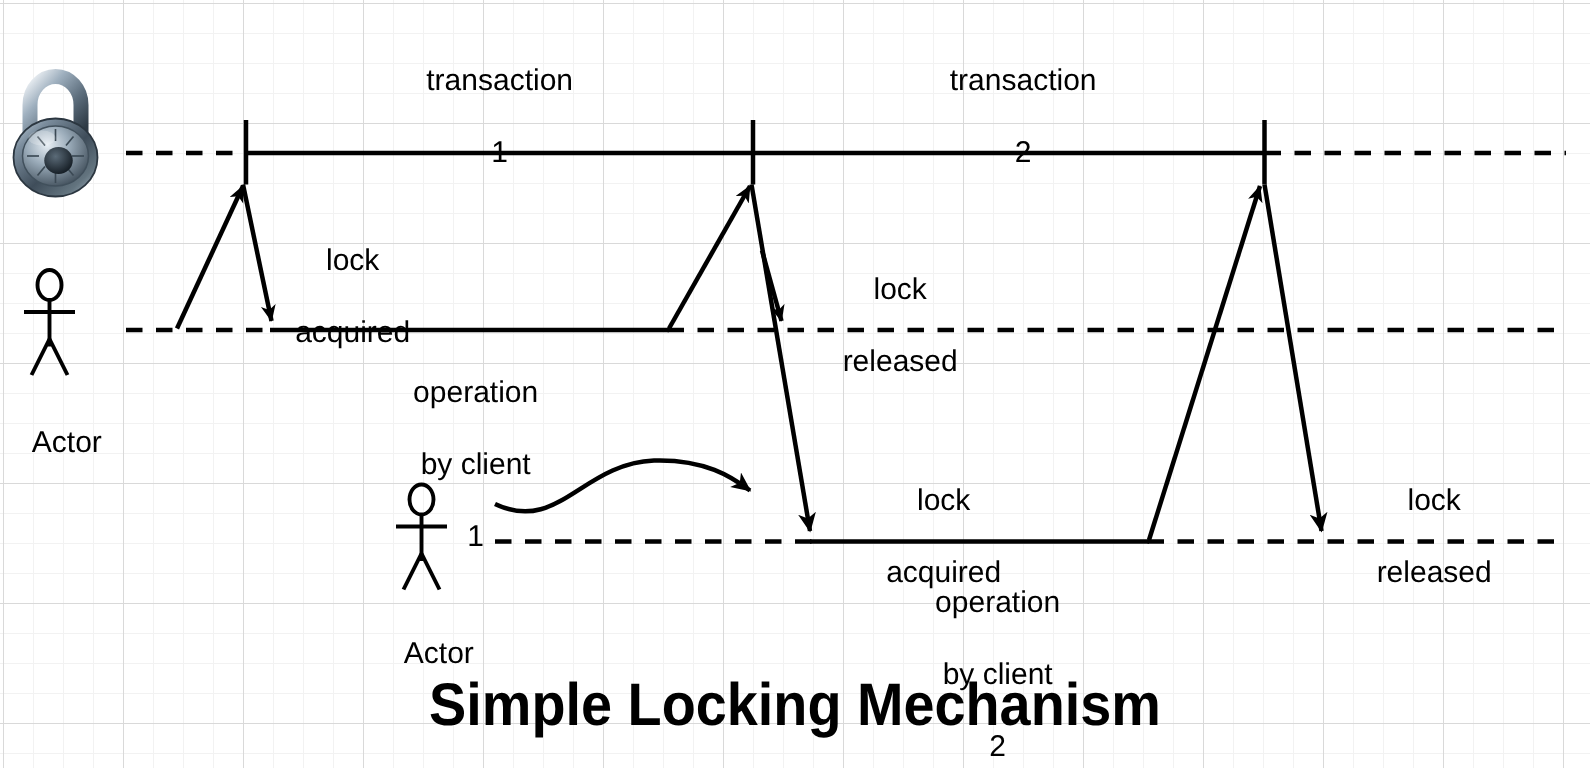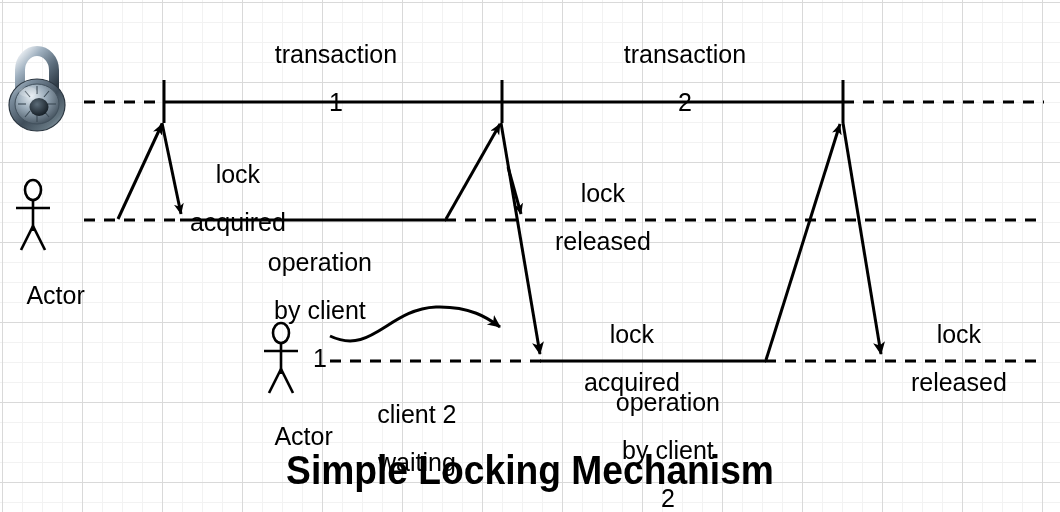--- a/index.html
+++ b/index.html
@@ -22,21 +22,21 @@
       80px 80px,
       80px 80px,
       20px 20px,
       20px 20px;
     background-position: 2px 2px, 2px 2px, 2px 2px, 2px 2px;
   }
   #vec{position:absolute;left:0;top:0;width:1060px;height:512px;}
   .lbl{
     position:absolute;
     color:#000;
-    font-size:25px;
+    font-size:20px;
     line-height:24px;
     text-align:center;
     white-space:pre;
     letter-spacing:0px;
   }
   #title{
     position:absolute;
     left:0;right:0;
     top:448px;
     text-align:center;
@@ -178,24 +178,20 @@
     <span>operation</span><br>
     <span>by client</span><br>
     <span>1</span>
   </div>
 
   <div class="lbl" style="left:522px;top:157px;width:134px;">
     <span>lock</span><br>
     <span>released</span>
   </div>
 
-  <div class="lbl" style="left:338px;top:378px;width:130px;">
-    <span>client 2</span><br>
-    <span>waiting</span>
-  </div>
 
   <div class="lbl" style="left:551px;top:298px;width:134px;">
     <span>lock</span><br>
     <span>acquired</span>
   </div>
 
   <div class="lbl" style="left:586px;top:366px;width:136px;">
     <span>operation</span><br>
     <span>by client</span><br>
     <span>2</span>

